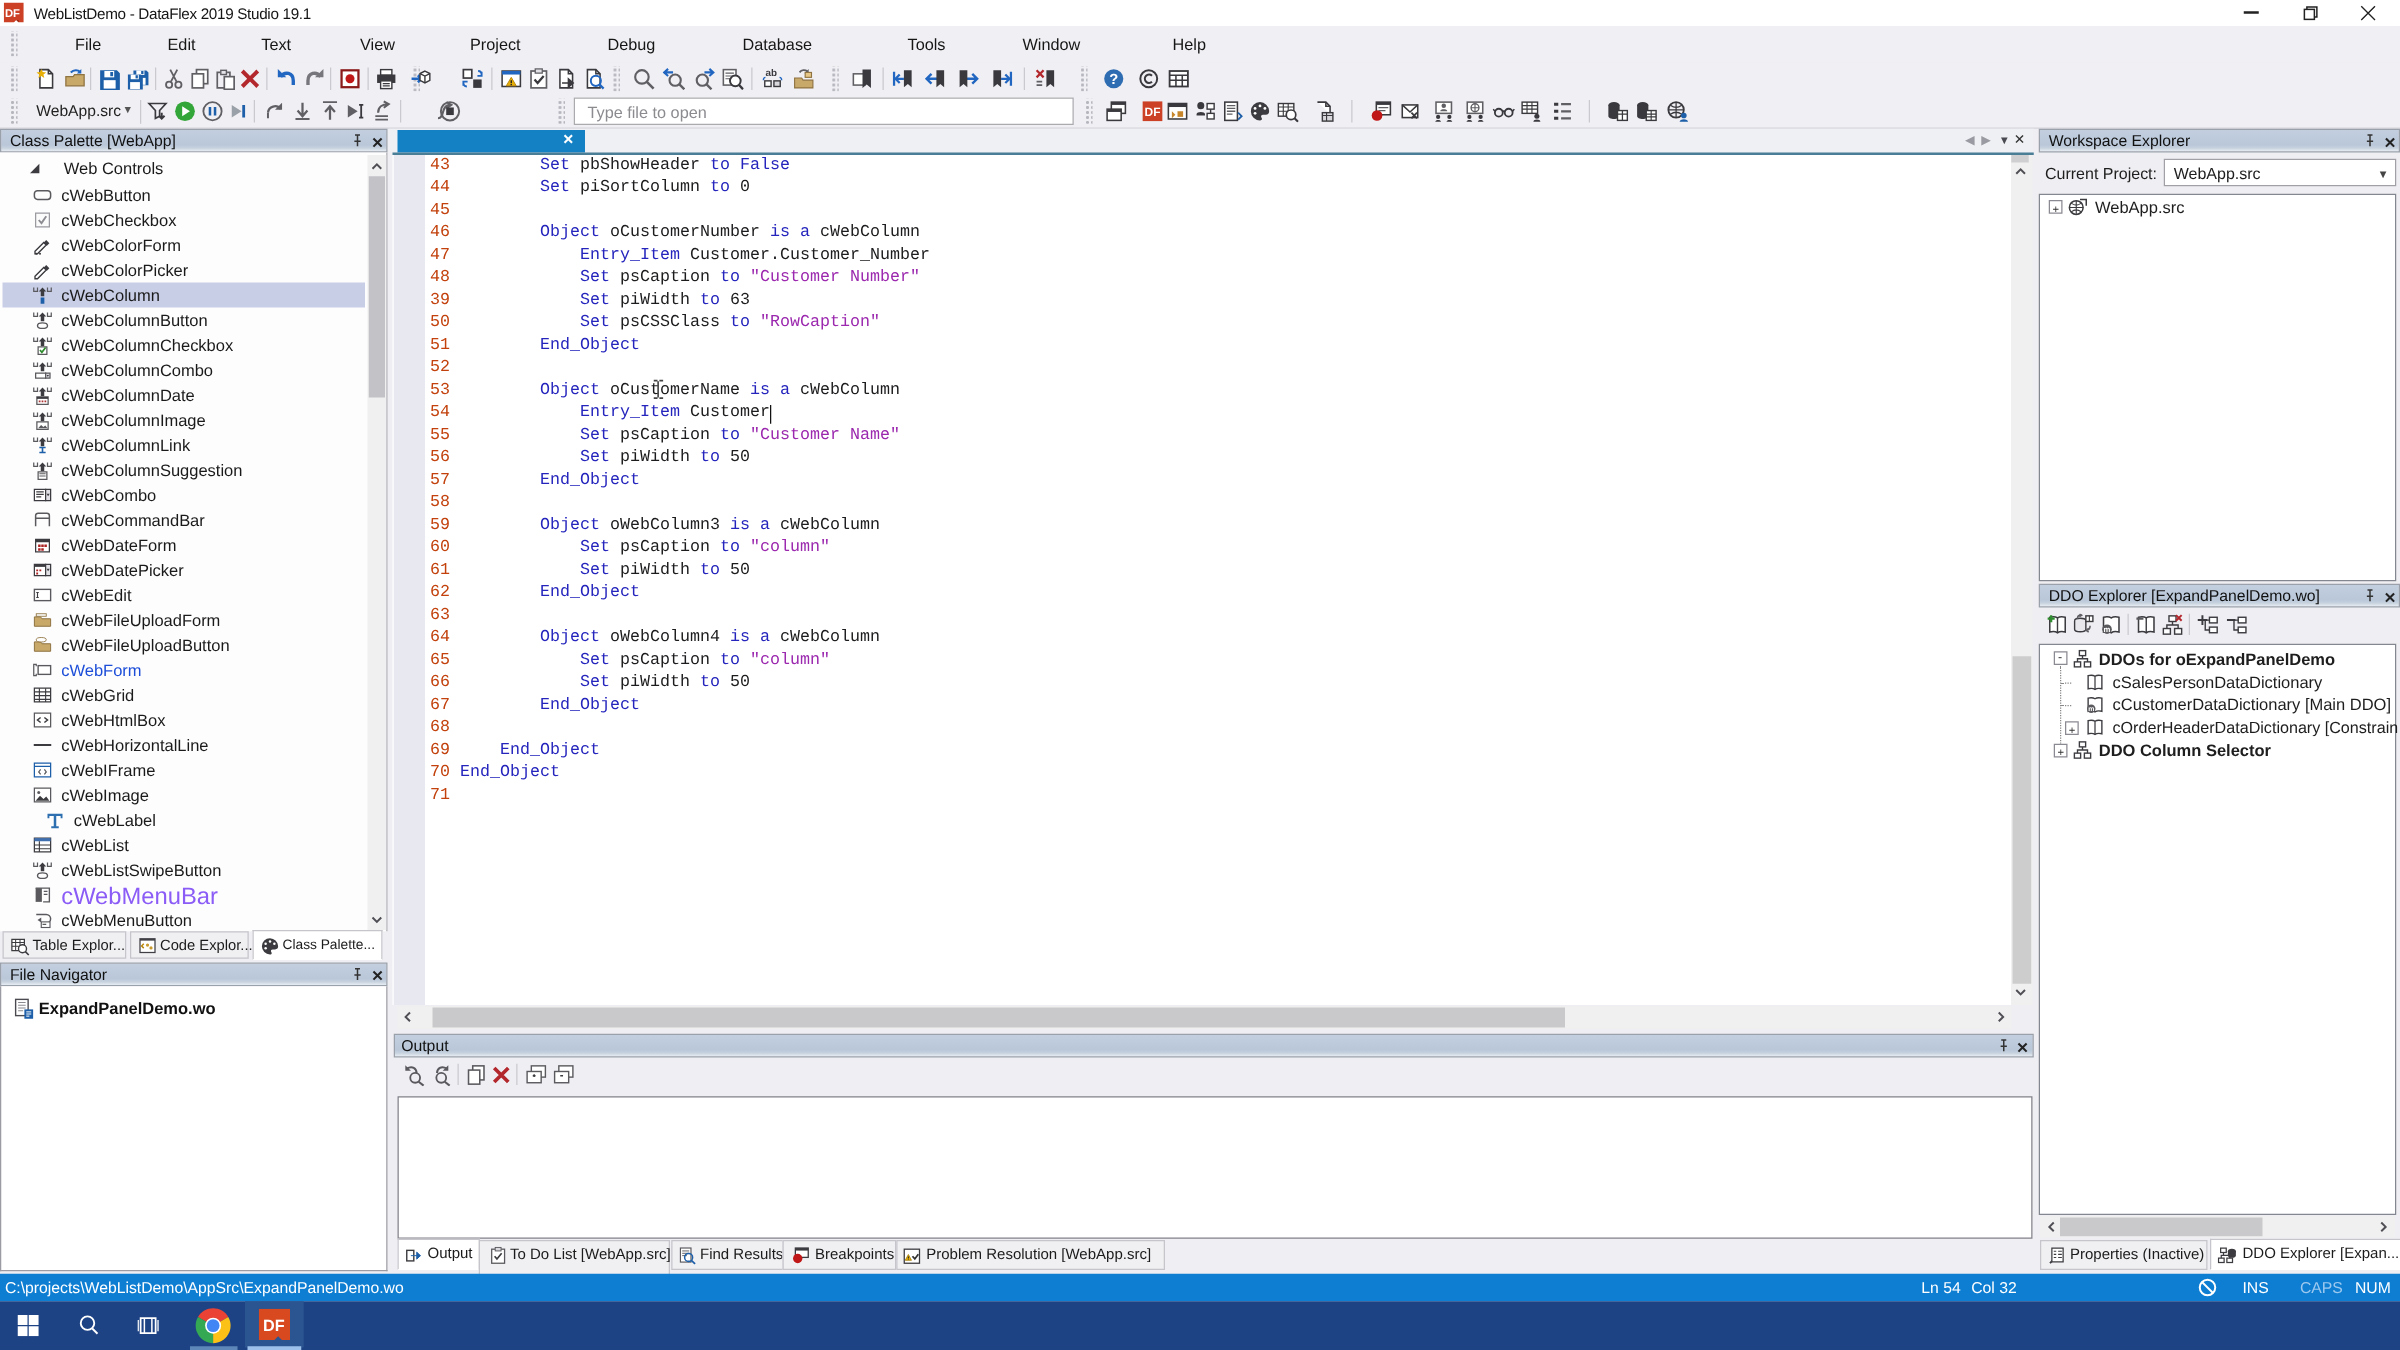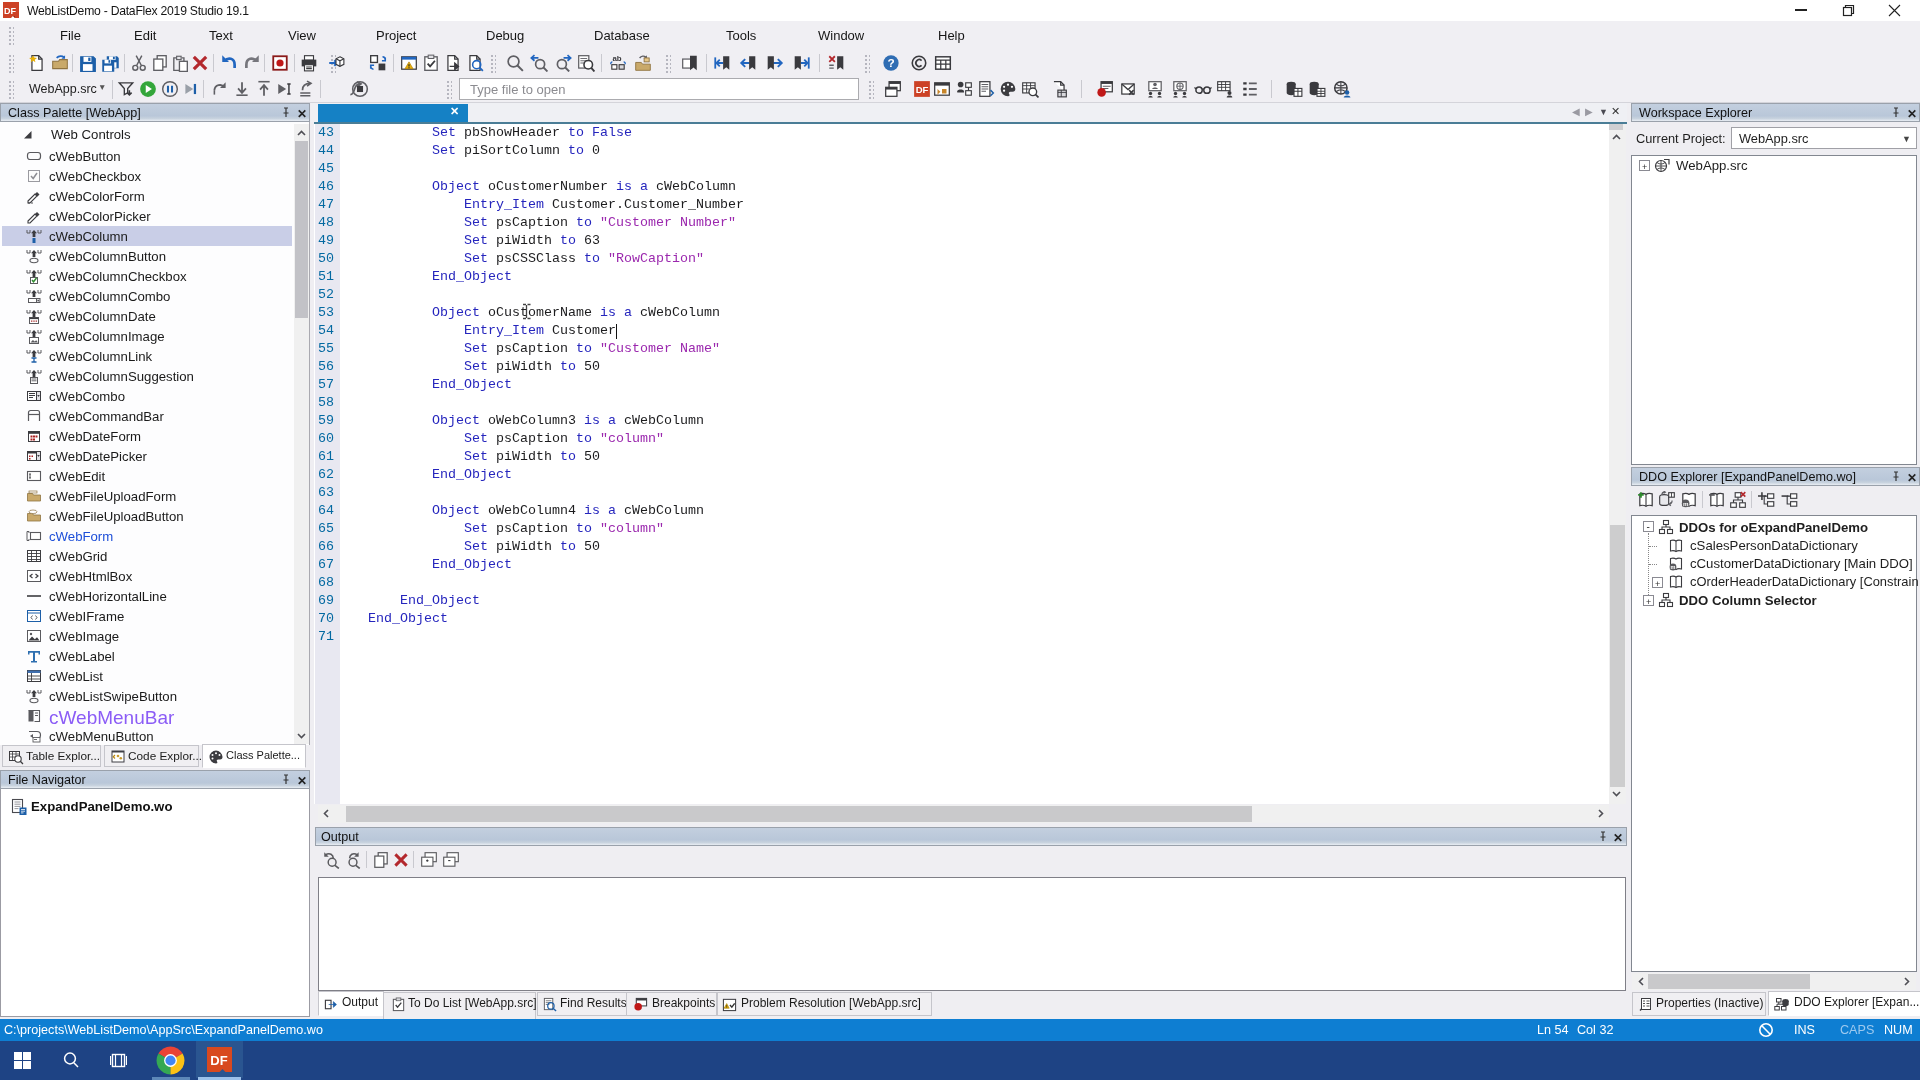--- a/index.html
+++ b/index.html
@@ -25,21 +25,21 @@
 
 #tb1{position:absolute;left:0;top:50px;width:1920px;height:26px;background:#f0eff3}
 #tb2{position:absolute;left:0;top:76px;width:1920px;height:27px;background:#f0eff3;border-bottom:1px solid #d4d4da}
 
 #tabstrip{position:absolute;left:311px;top:103px;width:1316px;height:19px;background:#eff0f4}
 #doctab{position:absolute;left:318px;top:104px;width:150px;height:18px;background:#1581c5;color:#fff;font-size:12.6px}
 #tabline{position:absolute;left:314px;top:122px;width:1313px;height:2px;background:#4a7d96}
 #editor{position:absolute;left:314px;top:124px;width:1295px;height:680px;background:#fff}
 #gutter{position:absolute;left:315px;top:124px;width:25px;height:680px;background:#e8e8f1}
 .cl{position:absolute;left:318px;height:18px;line-height:18px;font-family:"Liberation Mono",monospace;font-size:13.333px;white-space:pre;color:#1c1c1e}
-.cl .ln{display:inline-block;width:42px;color:#0369a1;margin-right:8px}
+.cl .ln{display:inline-block;width:42px;text-align:right;color:#c2410c;margin-right:8px}
 .cl .k{color:#2525bd}
 .cl .s{color:#9b28ae}
 
 .sb{position:absolute;background:#f0f0f0}
 .sbthumb{position:absolute;background:#cdcdce}
 
 
 .treebox{position:absolute;background:#fff;border:1px solid #828790}
 
 #statusbar{position:absolute;left:0;top:1019px;width:1920px;height:22px;background:#0e7ed2;color:#fff;font-size:12.6px}
@@ -765,21 +765,21 @@
       <div class="abs" style="left:47px;top:2.5px;font-size:13.2px;color:#1a1a1a">cWebIFrame</div>
     </div>
 <div class="abs" style="left:2px;top:626px;width:290px;height:20px;">
       <svg class="abs" style="left:24px;top:2px" width="16" height="16" viewBox="0 0 16 16">
         <rect x="1.5" y="2.5" width="13" height="11" fill="#fff" stroke="#5a5a5e"></rect>
         <circle cx="5" cy="6" r="1.2" fill="#5a5a5e"></circle>
         <path d="M2.5 12.5l3.5-4 2.8 2.7 2.2-2 2.5 3.3z" fill="#3c3c40"></path>
       </svg>
       <div class="abs" style="left:47px;top:2.5px;font-size:13.2px;color:#1a1a1a">cWebImage</div>
     </div>
-<div class="abs" style="left:2px;top:646px;width:290px;height:20px;">
+<div class="abs" style="left:12px;top:646px;width:290px;height:20px;">
       <svg class="abs" style="left:24px;top:2px" width="16" height="16" viewBox="0 0 16 16">
         <path d="M2 3h12v3.5h-1.5V4.8H9V13h2v1.5H5V13h2V4.8H3.5v1.7H2z" fill="#2e6fb0"></path>
       </svg>
       <div class="abs" style="left:47px;top:2.5px;font-size:13.2px;color:#1a1a1a">cWebLabel</div>
     </div>
 <div class="abs" style="left:2px;top:666px;width:290px;height:20px;">
       <svg class="abs" style="left:24px;top:2px" width="16" height="16" viewBox="0 0 16 16">
         <rect x="1.5" y="2.5" width="13" height="11" fill="#fff" stroke="#3c3c40"></rect>
         <rect x="1.5" y="2.5" width="13" height="2.5" fill="#3f6fae"></rect>
         <path d="M1.5 8h13M1.5 11h13" stroke="#3c3c40" stroke-width="0.9"></path>
@@ -876,21 +876,21 @@
 <div id="tabline"></div>
 <div id="editor"></div>
 <div id="gutter"></div>
 <div id="code">
     <div class="cl" style="top:124px"><span class="ln">43</span>        <span class="k">Set</span> pbShowHeader <span class="k">to</span> <span class="k">False</span></div>
 <div class="cl" style="top:142px"><span class="ln">44</span>        <span class="k">Set</span> piSortColumn <span class="k">to</span> 0</div>
 <div class="cl" style="top:160px"><span class="ln">45</span></div>
 <div class="cl" style="top:178px"><span class="ln">46</span>        <span class="k">Object</span> oCustomerNumber <span class="k">is</span> <span class="k">a</span> cWebColumn</div>
 <div class="cl" style="top:196px"><span class="ln">47</span>            <span class="k">Entry_Item</span> Customer.Customer_Number</div>
 <div class="cl" style="top:214px"><span class="ln">48</span>            <span class="k">Set</span> psCaption <span class="k">to</span> <span class="s">"Customer Number"</span></div>
-<div class="cl" style="top:232px"><span class="ln">49</span>            <span class="k">Set</span> piWidth <span class="k">to</span> 63</div>
+<div class="cl" style="top:232px"><span class="ln">39</span>            <span class="k">Set</span> piWidth <span class="k">to</span> 63</div>
 <div class="cl" style="top:250px"><span class="ln">50</span>            <span class="k">Set</span> psCSSClass <span class="k">to</span> <span class="s">"RowCaption"</span></div>
 <div class="cl" style="top:268px"><span class="ln">51</span>        <span class="k">End_Object</span></div>
 <div class="cl" style="top:286px"><span class="ln">52</span></div>
 <div class="cl" style="top:304px"><span class="ln">53</span>        <span class="k">Object</span> oCustomerName <span class="k">is</span> <span class="k">a</span> cWebColumn</div>
 <div class="cl" style="top:322px"><span class="ln">54</span>            <span class="k">Entry_Item</span> Customer</div>
 <div class="cl" style="top:340px"><span class="ln">55</span>            <span class="k">Set</span> psCaption <span class="k">to</span> <span class="s">"Customer Name"</span></div>
 <div class="cl" style="top:358px"><span class="ln">56</span>            <span class="k">Set</span> piWidth <span class="k">to</span> 50</div>
 <div class="cl" style="top:376px"><span class="ln">57</span>        <span class="k">End_Object</span></div>
 <div class="cl" style="top:394px"><span class="ln">58</span></div>
 <div class="cl" style="top:412px"><span class="ln">59</span>        <span class="k">Object</span> oWebColumn3 <span class="k">is</span> <span class="k">a</span> cWebColumn</div>

